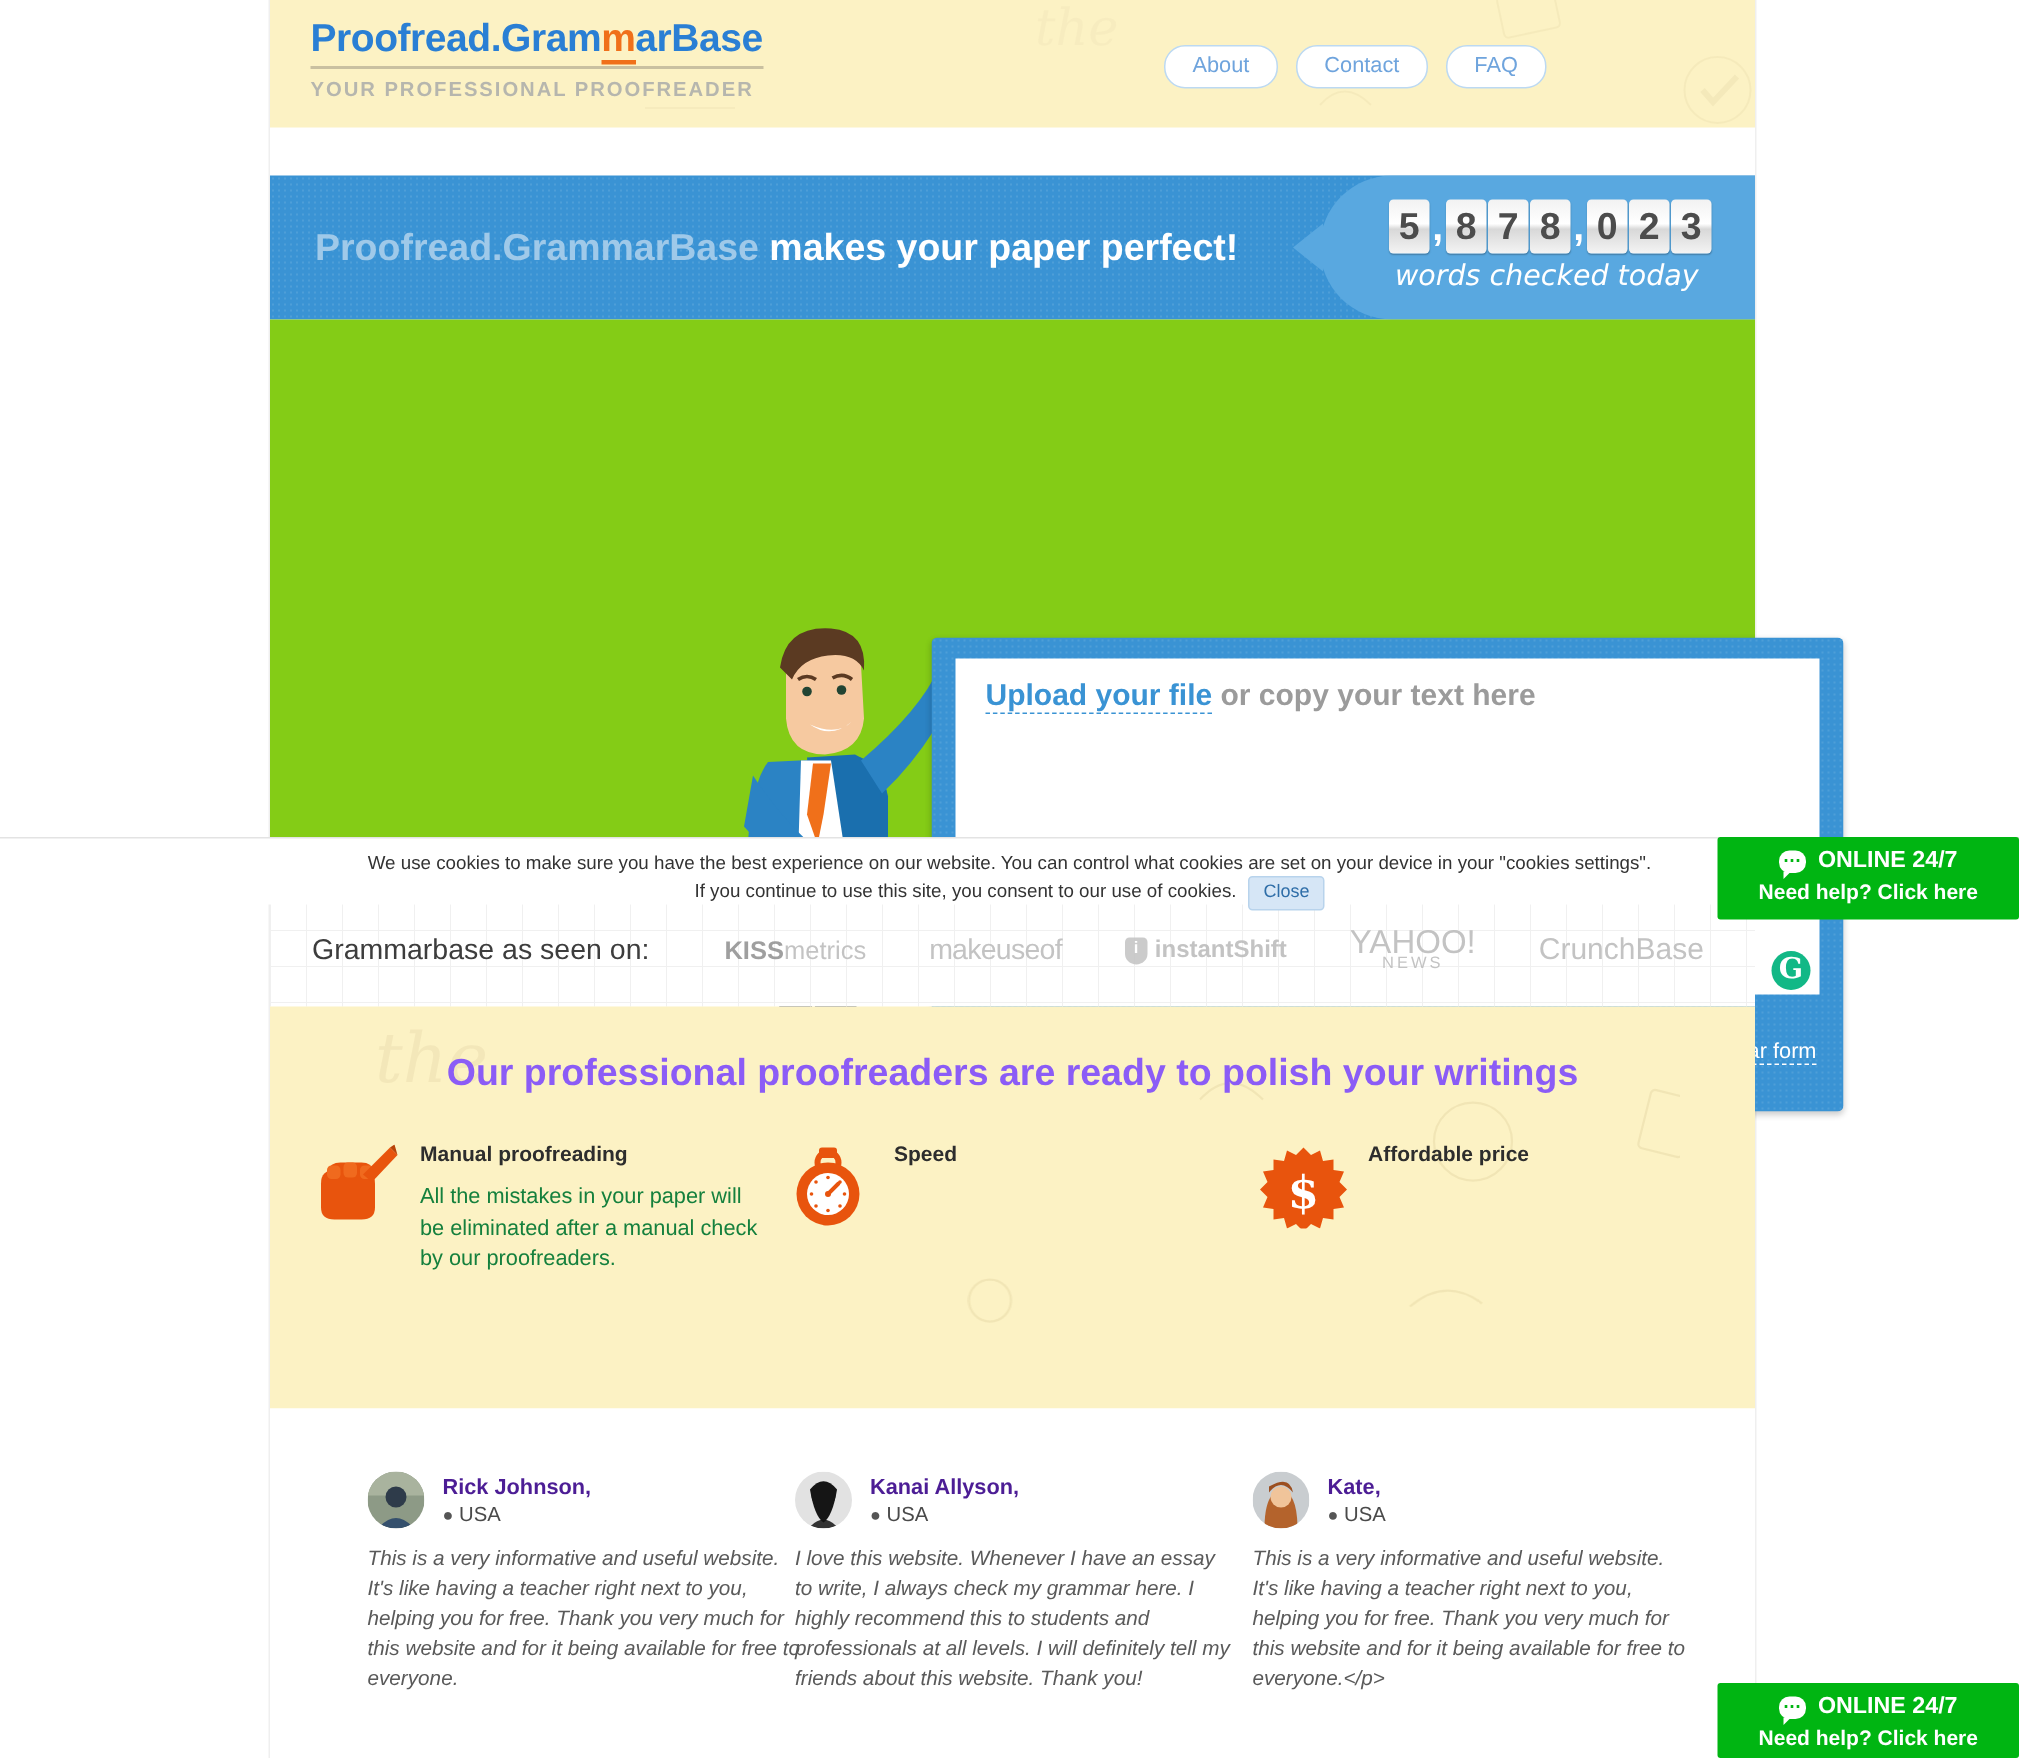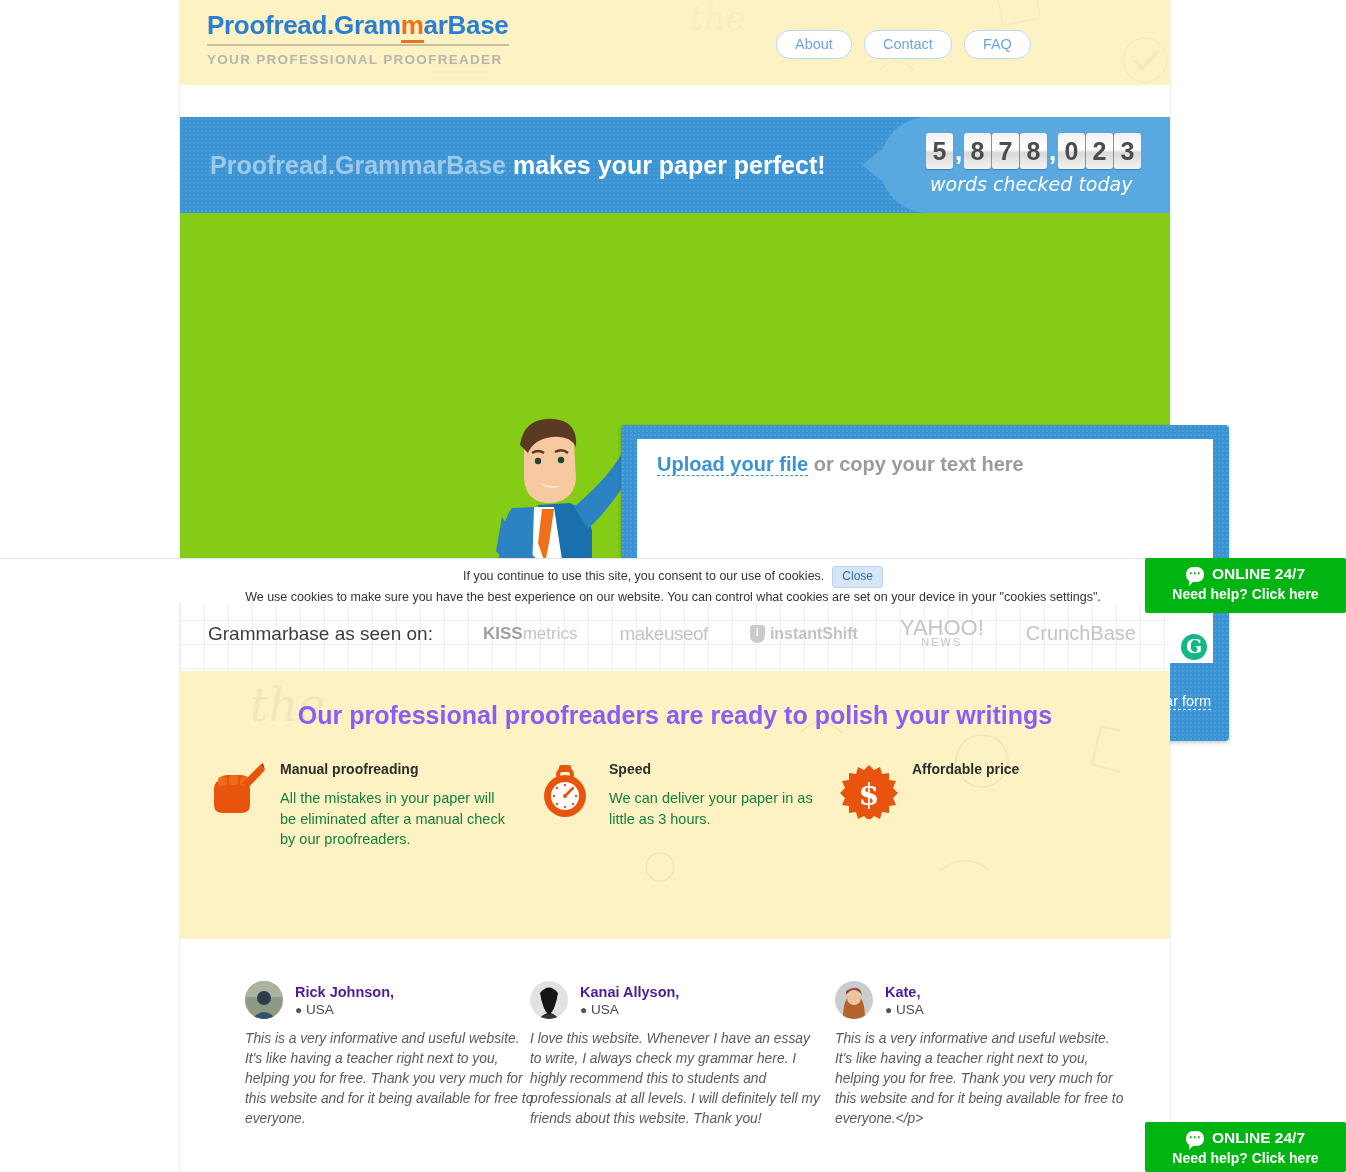--- a/index.html
+++ b/index.html
@@ -205,21 +205,21 @@
   .features h2 {
     position: absolute; left: 0; right: 0; top: 30px;
     text-align: center;
     font-size: 25px; color: #8b5cf6; font-weight: bold;
   }
   .feat {
     position: absolute; top: 90px; width: 300px;
     display: flex; gap: 14px;
   }
   .feat-1 { left: 28px; }
-  .feat-2 { left: 357px; }
+  .feat-2 { left: 344px; }
   .feat-3 { left: 660px; }
   .feat-ico { width: 58px; flex: 0 0 58px; padding-top: 2px; }
   .feat h3 { font-size: 14px; color: #2d2d2d; font-weight: bold; margin-bottom: 11px; }
   .feat p { font-size: 14.5px; color: #15803d; line-height: 1.42; }
 
   
   .testimonials {
     position: relative;
     height: 250px;
     background: #ffffff;
@@ -422,21 +422,20 @@
                 <circle cx="20" cy="41" r="1.2"></circle>
               <circle cx="17" cy="33" r="1.2"></circle>
                 <circle cx="20" cy="25" r="1.2"></circle>
             </g>
             <path d="M28 33 L35 26" stroke="#e8540d" stroke-width="2.6" stroke-linecap="round"></path>
             <circle cx="28" cy="33" r="2" fill="#e8540d"></circle>
           </svg>
         </div>
         <div>
           <h3>Speed</h3>
-          <p>We can deliver your paper in as little as 3 hours.</p>
         </div>
       </div>
 
       <div class="feat feat-3">
         <div class="feat-ico">
           <svg width="58" height="56" viewBox="0 0 58 56">
             <g fill="#e8540d" transform="translate(29,30)">
               <path d="M0 -28 L5 -23 L11 -26 L13 -19 L20 -20 L20 -13 L27 -12 L24 -5 L29 0 L24 5 L27 12 L20 13 L20 20 L13 19 L11 26 L5 23 L0 28 L-5 23 L-11 26 L-13 19 L-20 20 L-20 13 L-27 12 L-24 5 L-29 0 L-24 -5 L-27 -12 L-20 -13 L-20 -20 L-13 -19 L-11 -26 L-5 -23 Z"></path>
             </g>
             <text x="29" y="42" text-anchor="middle" font-size="30" font-weight="bold" fill="#ffffff" font-family="DejaVu Serif, serif">$</text>
@@ -500,22 +499,22 @@
             <div class="t-loc"><span class="pin">●</span> <span>USA</span></div>
           </div>
         </div>
         <div class="t-body">This is a very informative and useful website. It's like having a teacher right next to you, helping you for free. Thank you very much for this website and for it being available for free to everyone.&lt;/p&gt;</div>
       </div>
     </div>
 
   </div>
 
   <div class="cookiebar">
+    <p>We use cookies to make sure you have the best experience on our website. You can control what cookies are set on your device in your "cookies settings".</p>
     <p><span>If you continue to use this site, you consent to our use of cookies.</span><span class="cookie-close">Close</span></p>
-    <p>We use cookies to make sure you have the best experience on our website. You can control what cookies are set on your device in your "cookies settings".</p>
   </div>
 
   <div class="chat chat-1">
     <div class="chat-top">
       <span class="bubble-ico">⋯</span>
       <span>ONLINE 24/7</span>
     </div>
     <div class="chat-sub">Need help? Click here</div>
   </div>
 

